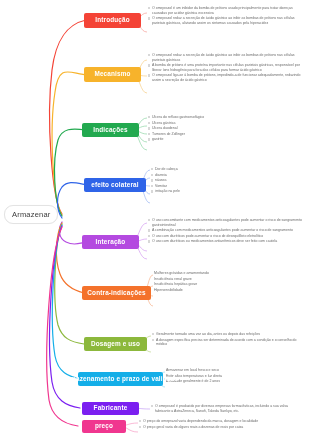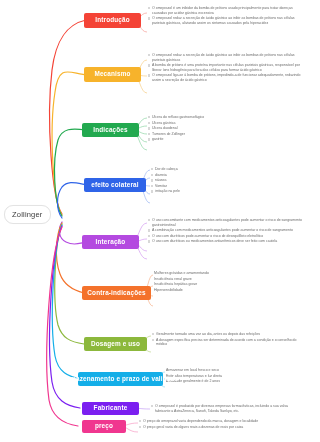--- a/index.html
+++ b/index.html
@@ -126,21 +126,21 @@
       <path d="M155 379 C160 379 160 387 165 387" stroke="#8cd8f2"></path>
 
       <path d="M131 408 C140 408 140 409 150 409" stroke="#c4a0f5"></path>
 
       <path d="M118 426 C128 426 128 423 138 423" stroke="#f79cc4"></path>
       <path d="M118 426 C128 426 128 432 138 432" stroke="#f79cc4"></path>
     </g>
   </svg>
 
   <div class="root">
-    <span>Zollinger</span>
+    <span>Armazenar</span>
   </div>
 
   <div class="branch" style="left:84px;top:13px;width:49px;height:15px;background:#f44336;">
     <span>Introdução</span>
   </div>
   <div class="branch" style="left:84px;top:67px;width:49px;height:15px;background:#f7b32b;">
     <span>Mecanismo</span>
   </div>
   <div class="branch" style="left:82px;top:123px;width:49px;height:14px;background:#22a94f;">
     <span>Indicações</span>

